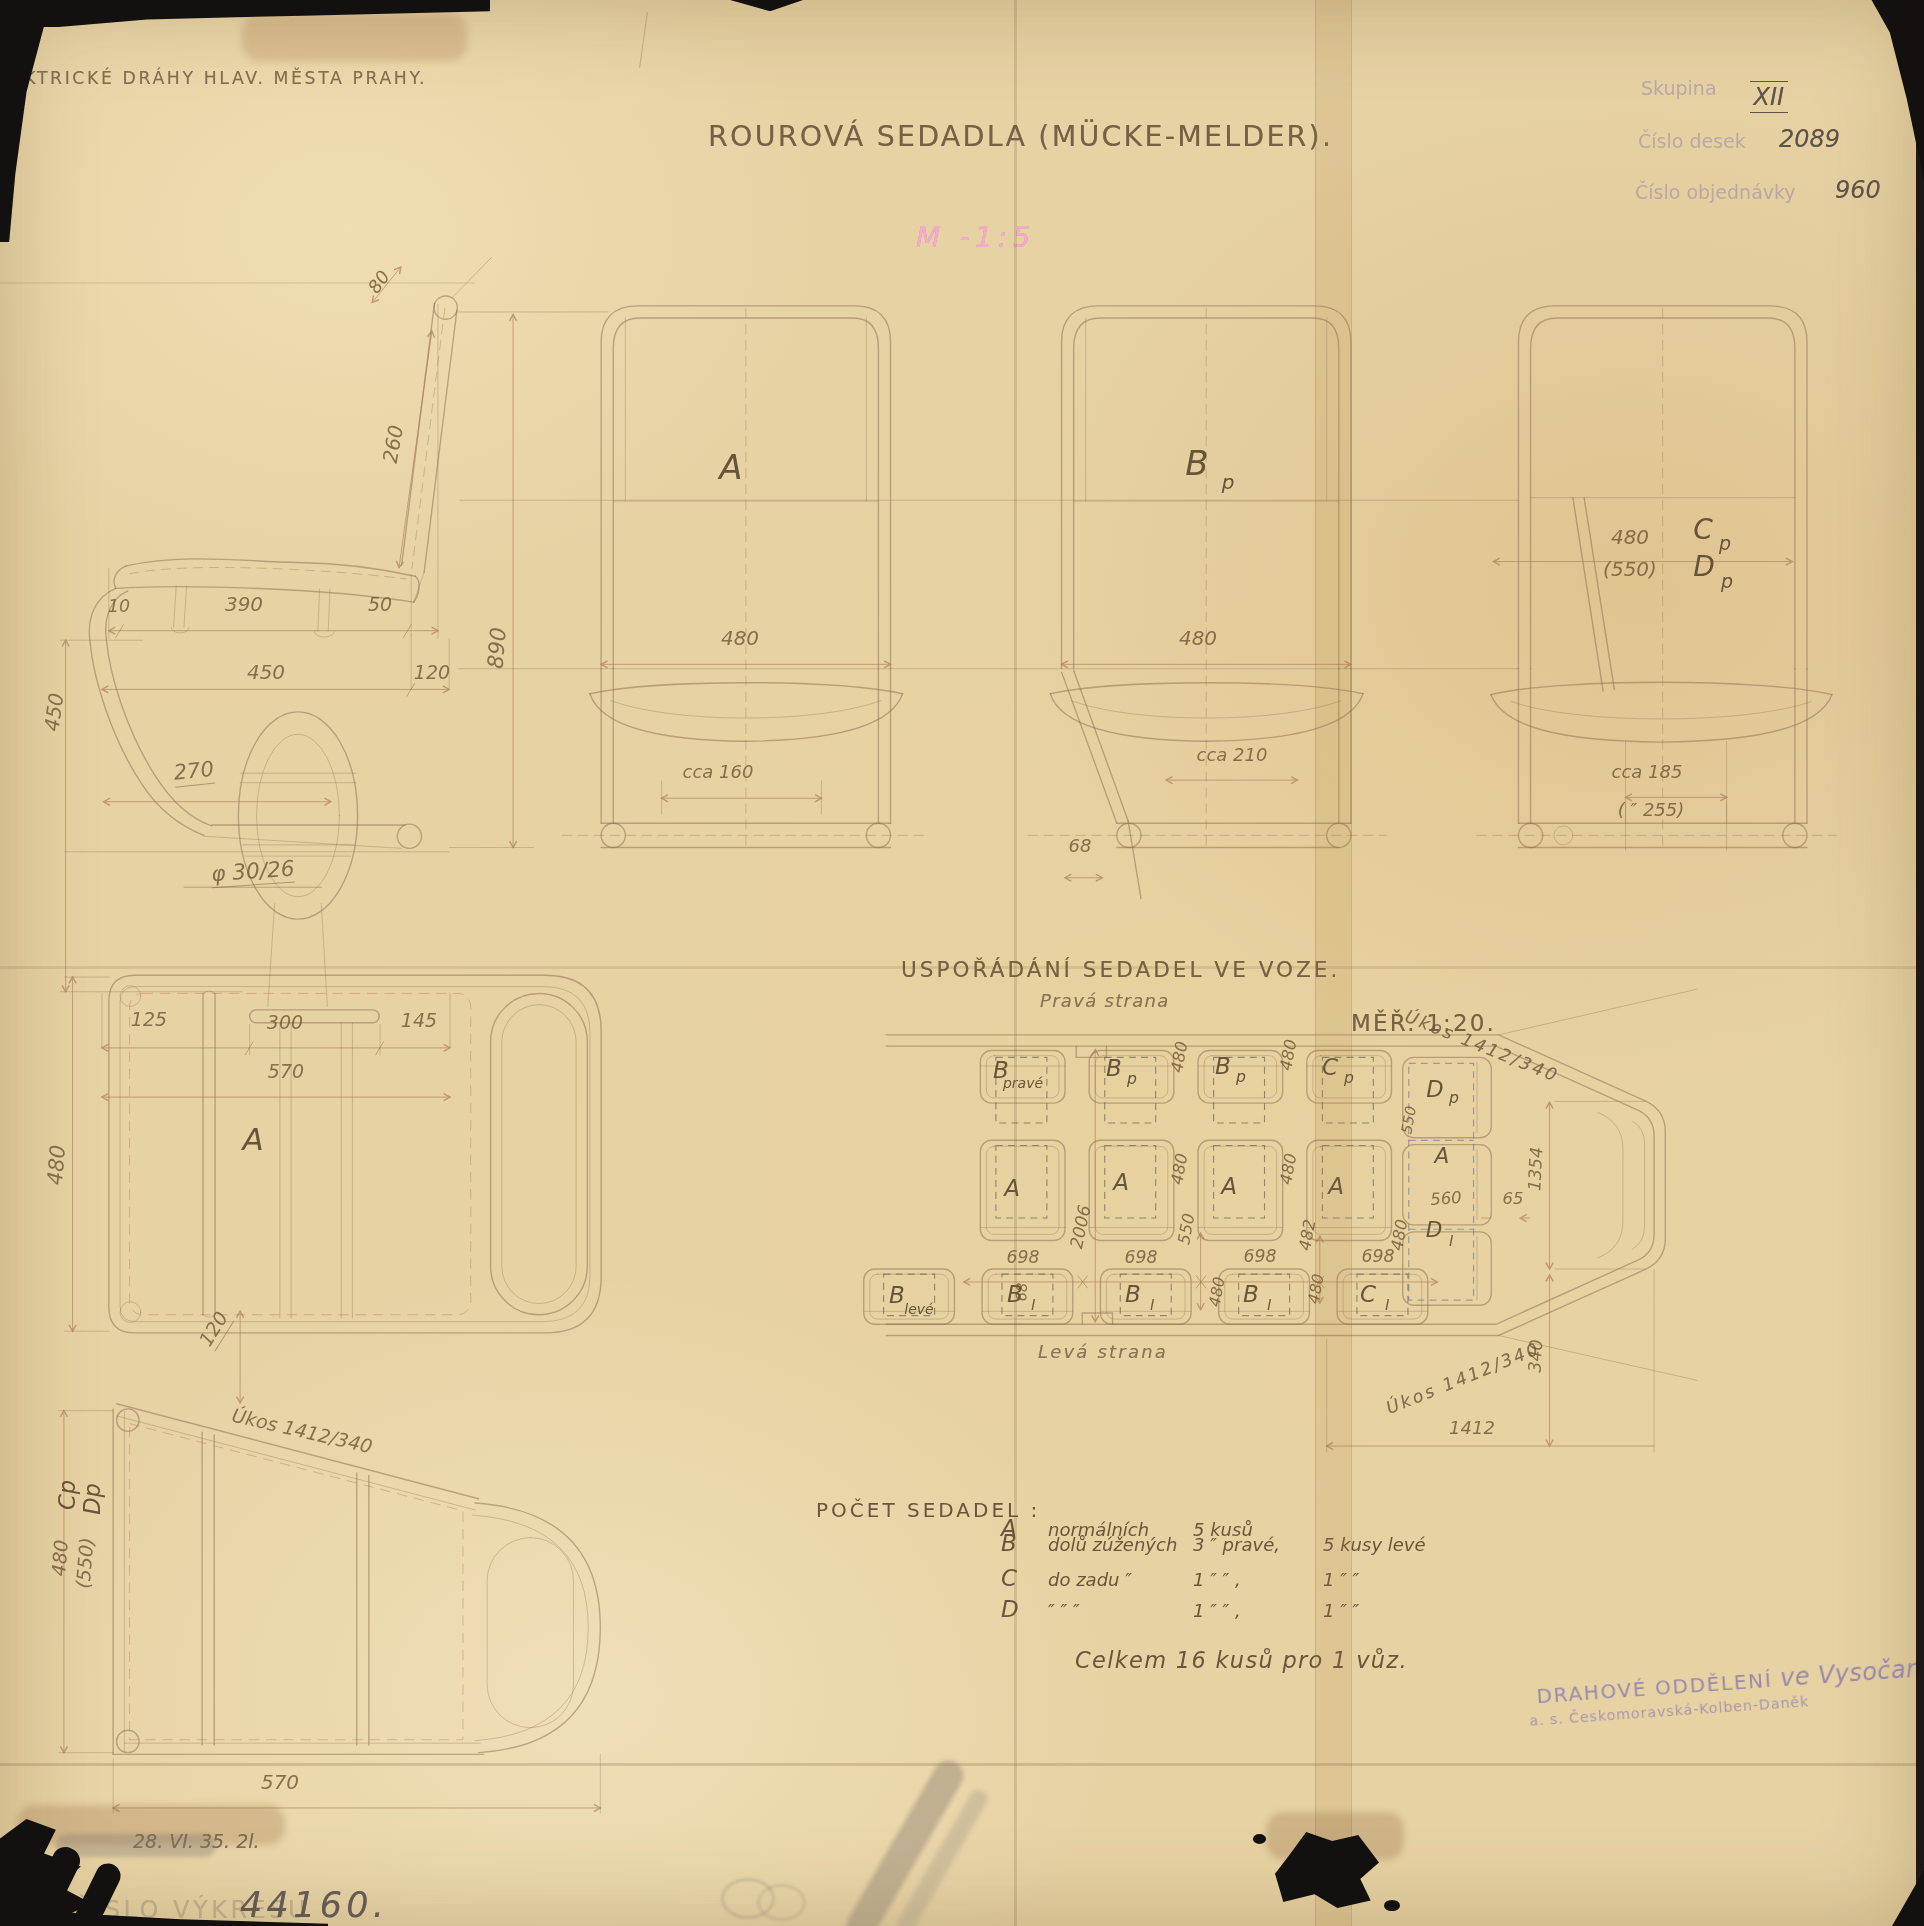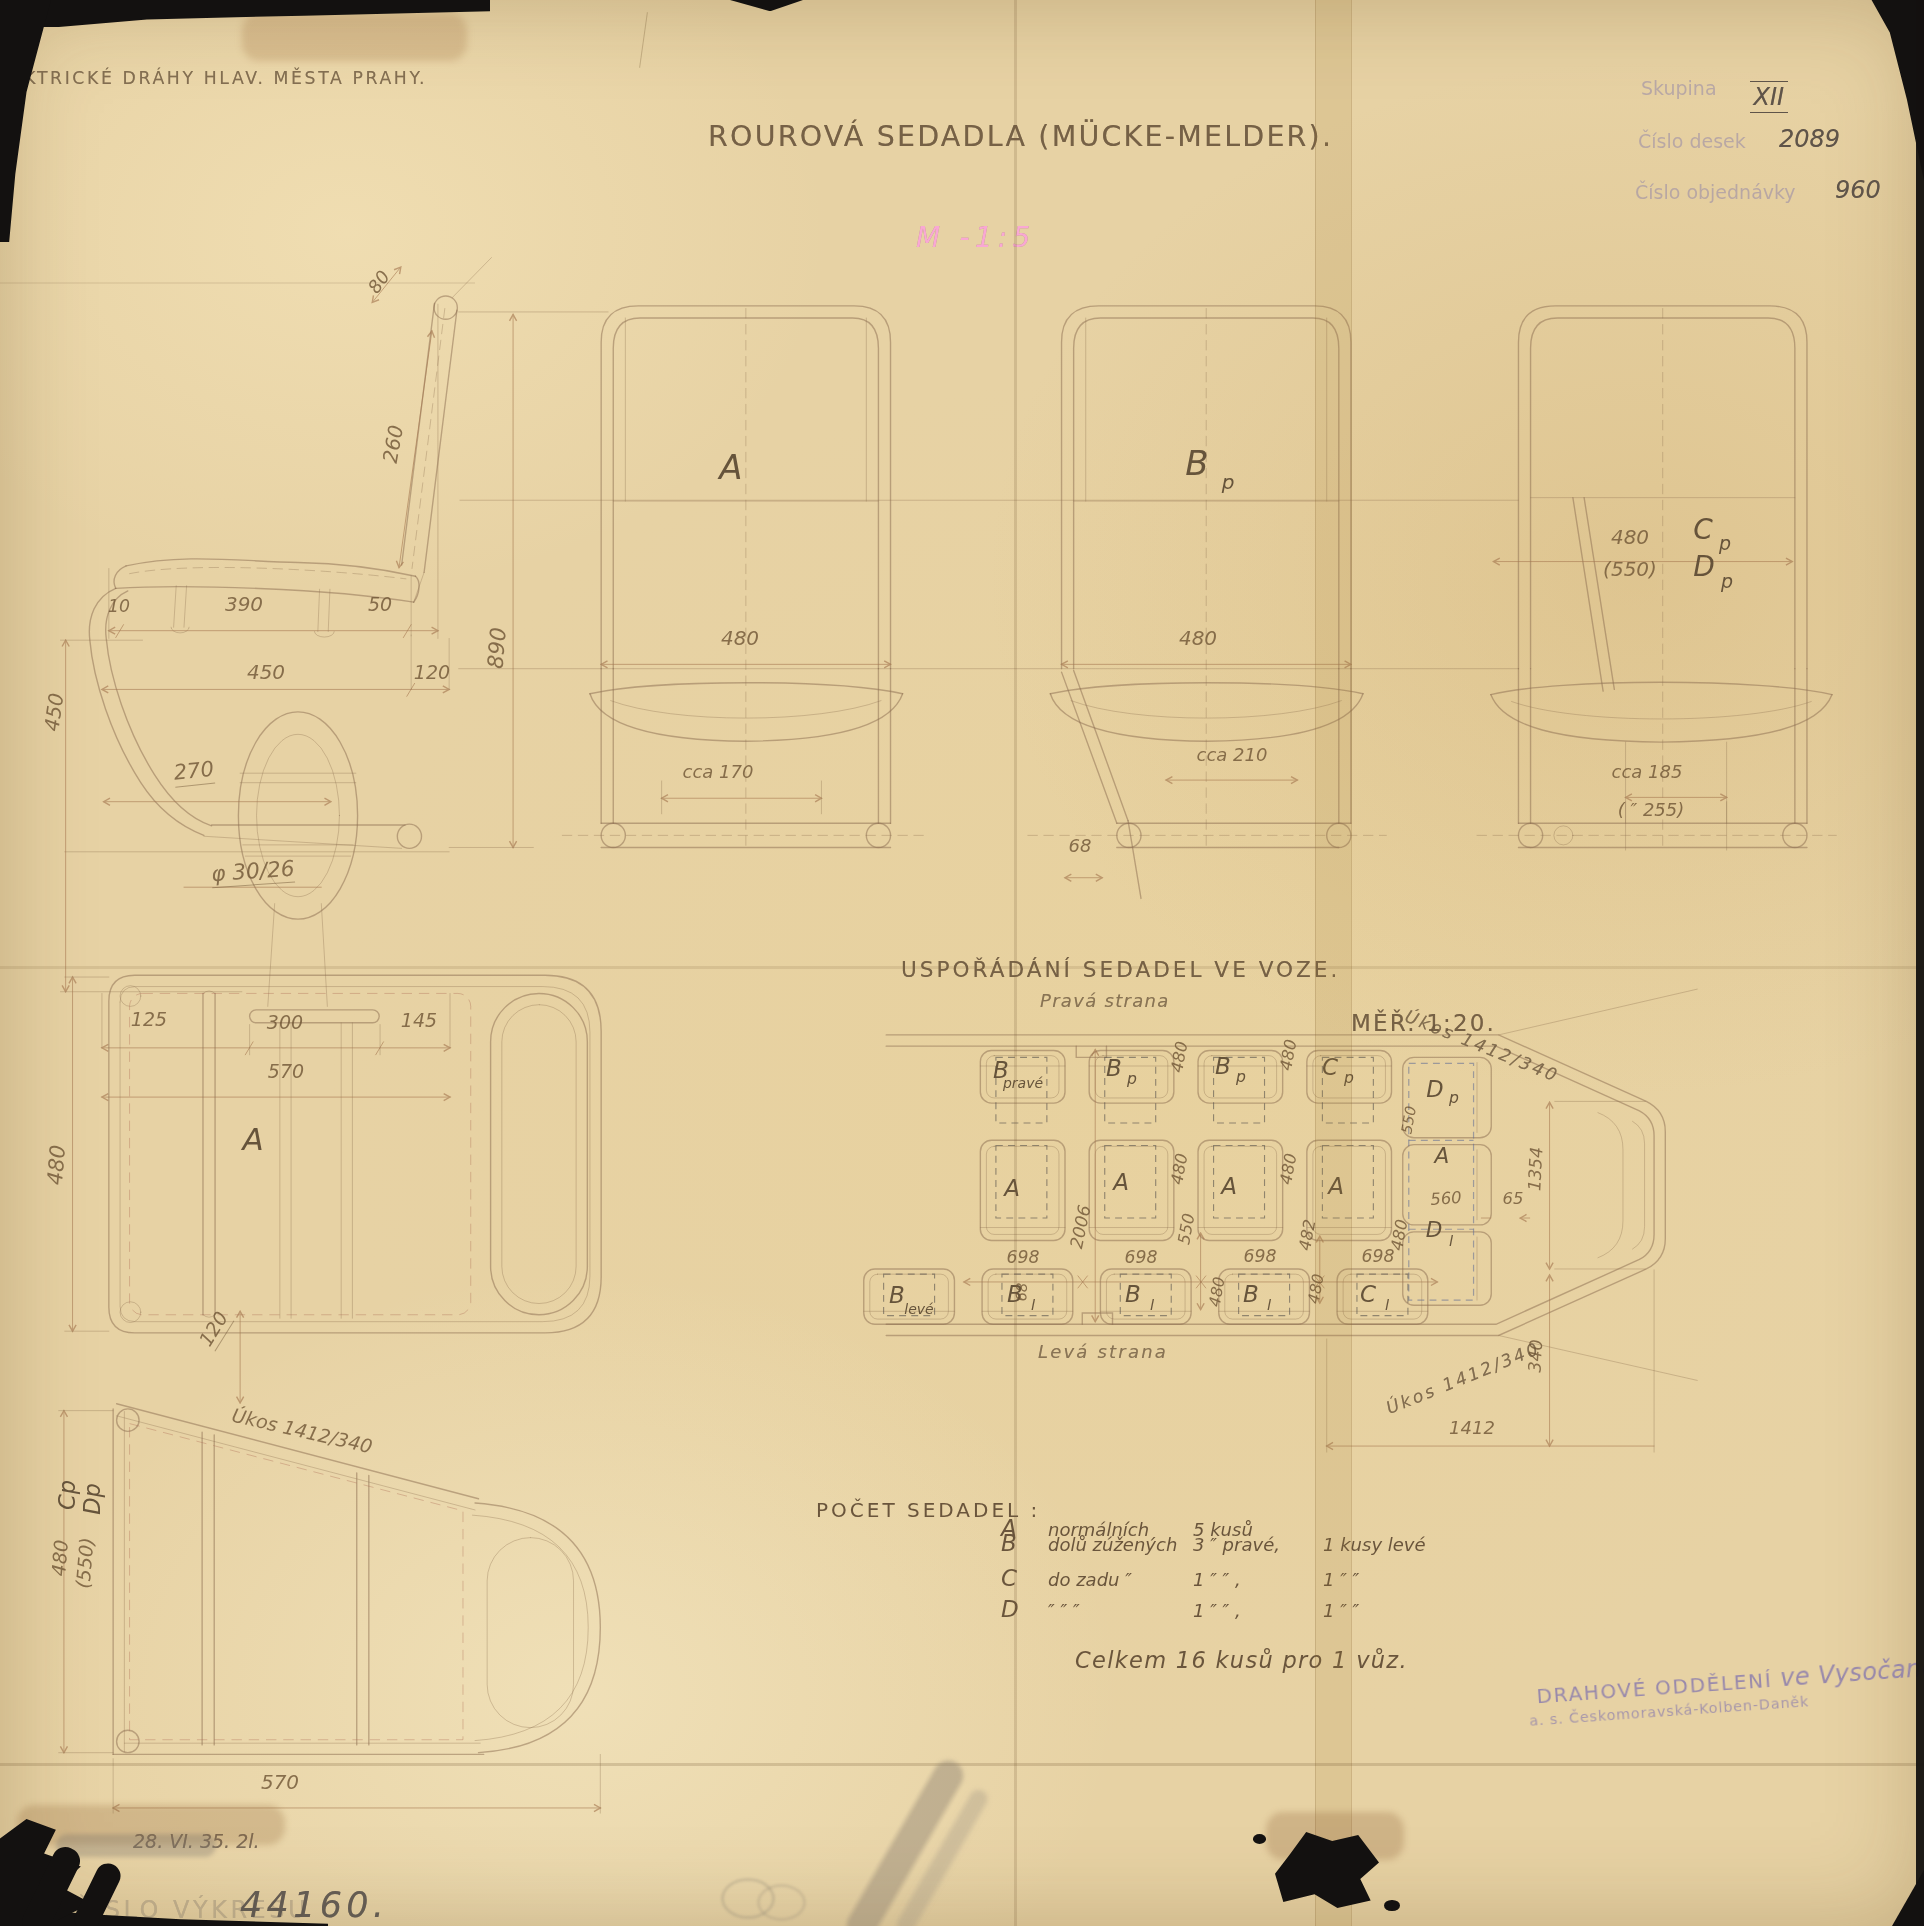--- a/index.html
+++ b/index.html
@@ -317,21 +317,21 @@
   <div id="leva" class="cap">Levá strana</div>
   <div id="ukostop" class="cap">Úkos 1412/340</div>
   <div id="ukosbot" class="cap">Úkos 1412/340</div>
 
   <div id="pocet">
     <div class="head">POČET SEDADEL :</div>
     <div class="prow" id="pr0">
       <span class="ty">A</span><span class="de">normálních</span><span class="co">5 kusů</span><span class="ex"></span>
     </div>
     <div class="prow" id="pr1">
-      <span class="ty">B</span><span class="de">dolů zúžených</span><span class="co">3 ″ pravé,</span><span class="ex">1 kusy levé</span>
+      <span class="ty">B</span><span class="de">dolů zúžených</span><span class="co">3 ″ pravé,</span><span class="ex">5 kusy levé</span>
     </div>
     <div class="prow" id="pr2">
       <span class="ty">C</span><span class="de">do zadu ″</span><span class="co">1 ″ ″ ,</span><span class="ex">1 ″ ″</span>
     </div>
     <div class="prow" id="pr3">
       <span class="ty">D</span><span class="de">″ ″ ″</span><span class="co">1 ″ ″ ,</span><span class="ex">1 ″ ″</span>
     </div>
     <div id="ptotal">Celkem 16 kusů pro 1 vůz.</div>
   </div>
 
@@ -356,21 +356,21 @@
       <div class="an i" style="left: 266px; top: 672px; font-size: 20px; transform: translate(-50%, -50%) rotate(0deg);">450</div>
       <div class="an i" style="left: 432px; top: 672px; font-size: 19px; transform: translate(-50%, -50%) rotate(0deg);">120</div>
       <div class="an i u" style="left: 194px; top: 773px; font-size: 21px; transform: translate(-50%, -50%) rotate(-6deg);">270</div>
       <div class="an i u" style="left: 253px; top: 873px; font-size: 21.6px; transform: translate(-50%, -50%) rotate(-4deg);">φ 30/26</div>
       <div class="an i" style="left: 149px; top: 1019px; font-size: 19px; transform: translate(-50%, -50%) rotate(0deg);">125</div>
       <div class="an i" style="left: 285px; top: 1022px; font-size: 19px; transform: translate(-50%, -50%) rotate(0deg);">300</div>
       <div class="an i" style="left: 419px; top: 1020px; font-size: 19px; transform: translate(-50%, -50%) rotate(0deg);">145</div>
       <div class="an i" style="left: 286px; top: 1071px; font-size: 19px; transform: translate(-50%, -50%) rotate(0deg);">570</div>
       <div class="an b" style="left: 731px; top: 467px; font-size: 34px; transform: translate(-50%, -50%) rotate(0deg);">A</div>
       <div class="an i" style="left: 740px; top: 638px; font-size: 20px; transform: translate(-50%, -50%) rotate(0deg);">480</div>
-      <div class="an i" style="left: 718px; top: 772px; font-size: 18px; transform: translate(-50%, -50%) rotate(0deg);">cca 170</div>
+      <div class="an i" style="left: 718px; top: 772px; font-size: 18px; transform: translate(-50%, -50%) rotate(0deg);">cca 160</div>
       <div class="an b" style="left: 1197px; top: 463px; font-size: 34px; transform: translate(-50%, -50%) rotate(0deg);">B</div>
       <div class="an b" style="left: 1228px; top: 482px; font-size: 20px; transform: translate(-50%, -50%) rotate(0deg);">p</div>
       <div class="an i" style="left: 1198px; top: 638px; font-size: 20px; transform: translate(-50%, -50%) rotate(0deg);">480</div>
       <div class="an i" style="left: 1232px; top: 755px; font-size: 18px; transform: translate(-50%, -50%) rotate(0deg);">cca 210</div>
       <div class="an i" style="left: 1080px; top: 846px; font-size: 18px; transform: translate(-50%, -50%) rotate(0deg);">68</div>
       <div class="an i" style="left: 1630px; top: 537px; font-size: 20px; transform: translate(-50%, -50%) rotate(0deg);">480</div>
       <div class="an b" style="left: 1703px; top: 530px; font-size: 28px; transform: translate(-50%, -50%) rotate(0deg);">C</div>
       <div class="an b" style="left: 1725px; top: 543px; font-size: 19px; transform: translate(-50%, -50%) rotate(0deg);">p</div>
       <div class="an i" style="left: 1630px; top: 569px; font-size: 20px; transform: translate(-50%, -50%) rotate(0deg);">(550)</div>
       <div class="an b" style="left: 1704px; top: 567px; font-size: 28px; transform: translate(-50%, -50%) rotate(0deg);">D</div>

